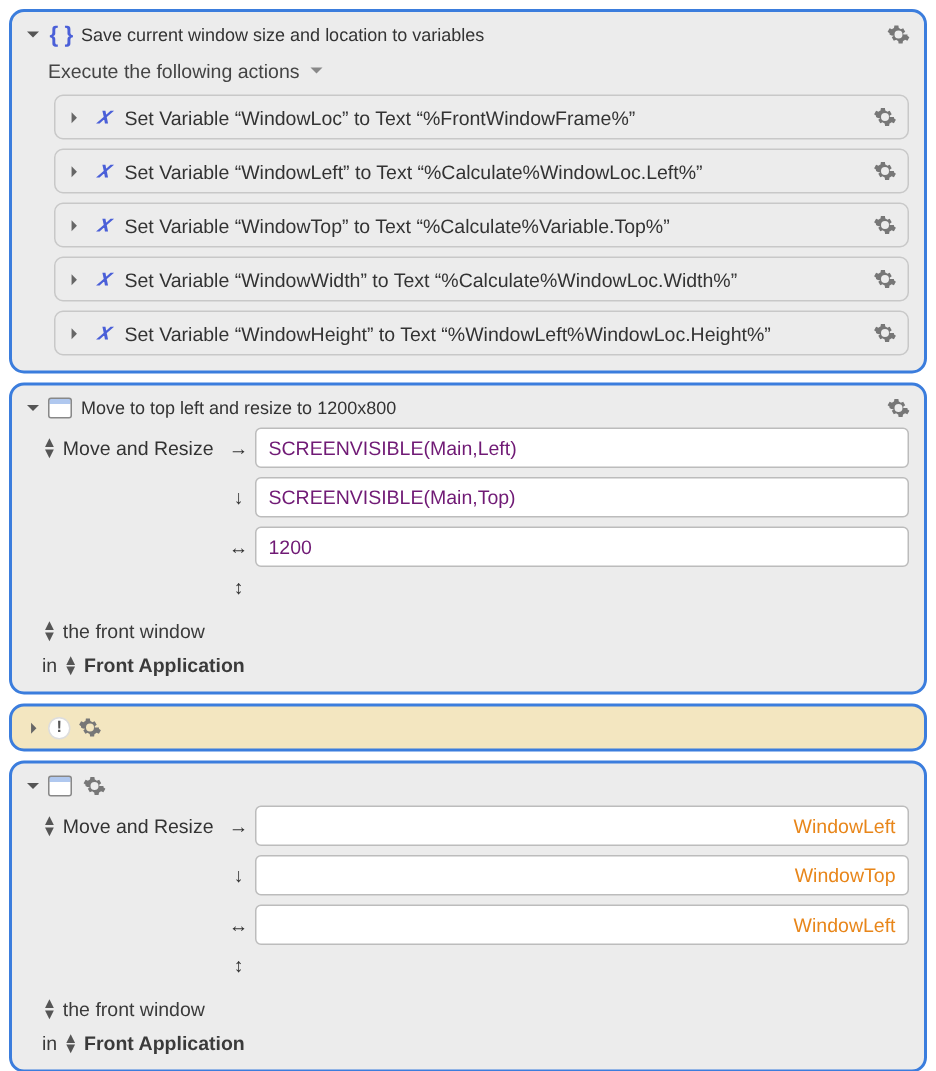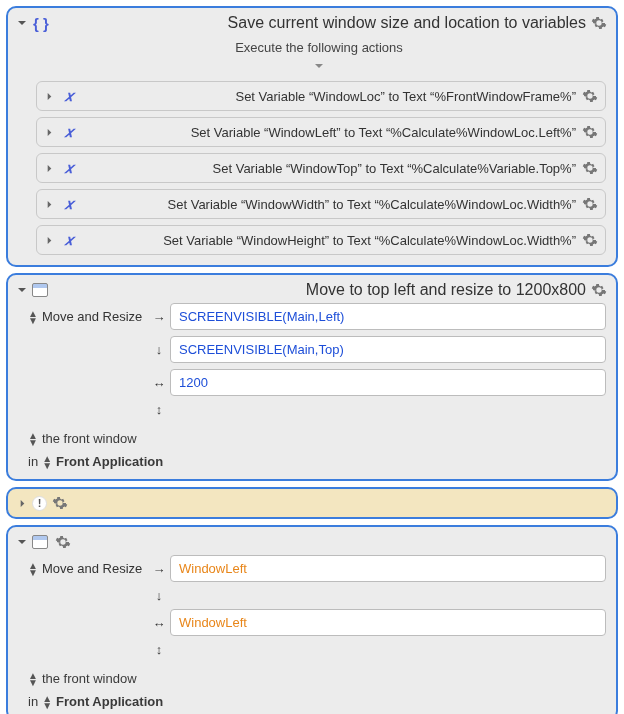--- a/index.html
+++ b/index.html
@@ -27,41 +27,39 @@
   }
   .disclosure {
     width: 12px;
     display: inline-flex;
     justify-content: center;
     color: #555;
     font-size: 10px;
   }
   .group-title {
     flex: 1;
-    font-size: 16px;
+    font-size: 12px;
     color: #333;
-    text-align: right;
   }
   .gear {
     width: 18px; height: 18px;
     display: inline-flex;
     align-items: center; justify-content: center;
   }
   .gear svg { width: 16px; height: 16px; }
   .group-body {
     padding: 0 10px 10px 10px;
   }
   .subheader {
     display: flex;
     align-items: center;
     gap: 6px;
     padding: 4px 0 8px 14px;
     font-size: 13px;
     color: #444;
-    flex-direction: column;
   }
   .chev { font-size: 9px; color: #777; }
   .action-row {
     display: flex;
     align-items: center;
     background: #ececec;
     border: 1px solid #c8c8c8;
     border-radius: 6px;
     margin: 0 0 6px 18px;
     padding: 5px 6px 5px 6px;
@@ -74,21 +72,20 @@
     color: #4a5fd8;
     font-size: 15px;
     width: 18px;
     text-align: center;
     font-weight:600;
   }
   .action-text {
     flex: 1;
     font-size: 13px;
     color: #333;
-    text-align: right;
   }
   .window-icon {
     width: 16px; height: 14px;
     display: inline-block;
     border: 1px solid #888;
     background: linear-gradient(#b0c8ef 0 30%, #fff 30% 100%);
     border-radius: 2px;
     margin-right: 2px;
   }
   .braces-icon {
@@ -127,23 +124,23 @@
     text-align: center;
     color: #333;
   }
   .text-input {
     flex: 1;
     background: #fff;
     border: 1px solid #bcbcbc;
     border-radius: 4px;
     padding: 5px 8px;
     font-size: 13px;
-    color: #1d4ed8;
-  }
-  .text-input.orange { color: #e8861a; }
+    color: #701a75;
+  }
+  .text-input.orange { color: #e8861a; text-align: right; }
   .plain-line {
     display: flex;
     align-items: center;
     gap: 4px;
     padding: 8px 0 0 10px;
     font-size: 13px;
   }
   .yellow {
     background: #f3e6c0;
   }
@@ -233,21 +230,21 @@
           </svg>
         </span>
     </div>
     <div class="action-row">
       <span class="disclosure">
           <svg viewBox="0 0 10 10" width="9" height="9">
             <path d="M3 1 L7 5 L3 9 Z" fill="#666"></path>
           </svg>
         </span>
       <span class="var-icon">𝑥</span>
-      <span class="action-text">Set Variable “WindowHeight” to Text “%Calculate%WindowLoc.Width%”</span>
+      <span class="action-text">Set Variable “WindowHeight” to Text “%WindowLeft%WindowLoc.Height%”</span>
       <span class="gear">
           <svg viewBox="0 0 24 24">
             <path fill="#777" d="M12 8a4 4 0 1 0 0 8 4 4 0 0 0 0-8zm9 4a7 7 0 0 1-.1 1.2l2 1.6-2 3.4-2.4-1a7 7 0 0 1-2 1.2l-.4 2.6h-4l-.4-2.6a7 7 0 0 1-2-1.2l-2.4 1-2-3.4 2-1.6A7 7 0 0 1 3 12c0-.4 0-.8.1-1.2l-2-1.6 2-3.4 2.4 1a7 7 0 0 1 2-1.2L7.9 3h4l.4 2.6a7 7 0 0 1 2 1.2l2.4-1 2 3.4-2 1.6c.1.4.1.8.1 1.2z"></path>
           </svg>
         </span>
     </div>
   </div>
 </div>
 
 <div class="group">
@@ -335,20 +332,21 @@
       <span class="form-label">
         <span class="updown">▲<br>▼</span>
         <span>Move and Resize</span>
       </span>
       <span class="arrow-cell">→</span>
       <div class="text-input orange">WindowLeft</div>
     </div>
     <div class="form-row">
       <span class="form-label"></span>
       <span class="arrow-cell">↓</span>
+      <div class="text-input orange">WindowTop</div>
     </div>
     <div class="form-row">
       <span class="form-label"></span>
       <span class="arrow-cell">↔</span>
       <div class="text-input orange">WindowLeft</div>
     </div>
     <div class="form-row">
       <span class="form-label"></span>
       <span class="arrow-cell">↕</span>
     </div>

